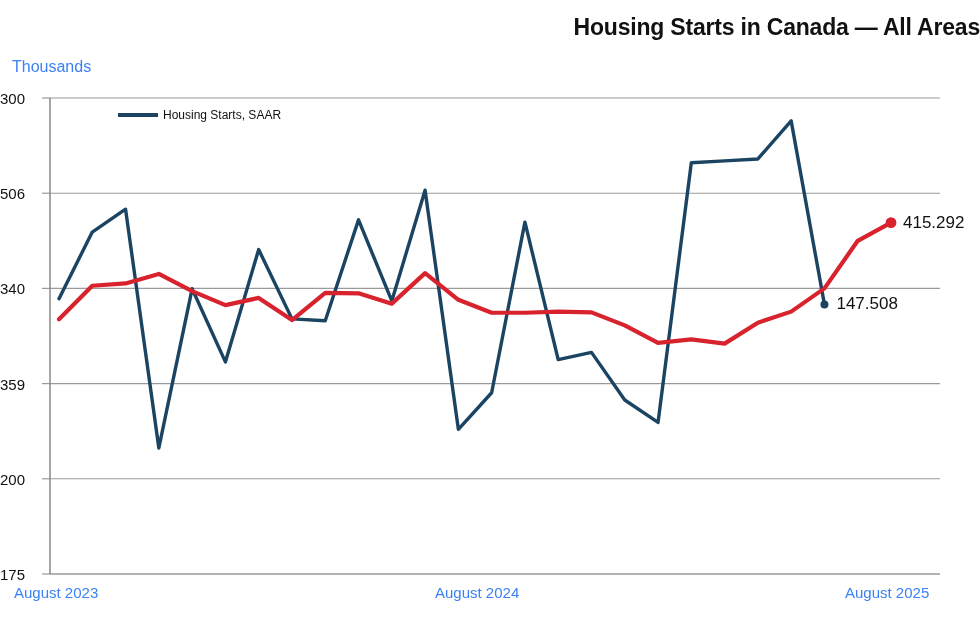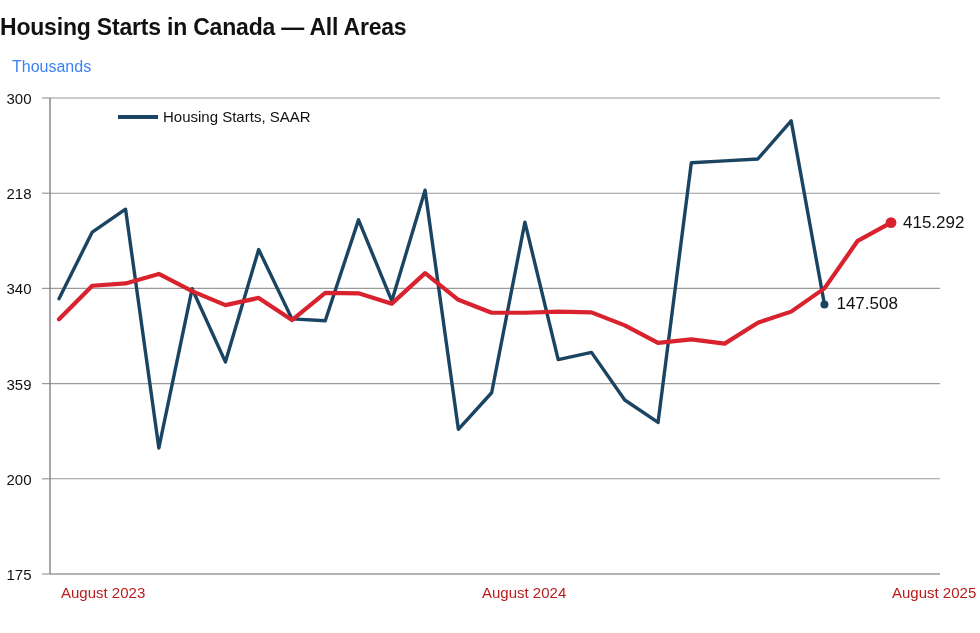--- a/index.html
+++ b/index.html
@@ -19,67 +19,66 @@
     position: absolute;
     inset: 0;
     width: 980px;
     height: 633px;
   }
   .chart-title {
     position: absolute;
     top: 14px;
     left: 0;
     width: 980px;
-    text-align: left;
+    text-align: right;
     font-size: 23px;
     font-weight: bold;
     letter-spacing: -0.2px;
     color: #111111;
   }
   .axis-unit-label {
     position: absolute;
     left: 12px;
     top: 58px;
     font-size: 16px;
     color: #3b82f6;
     white-space: nowrap;
   }
   .ytick-label {
     position: absolute;
     right: 0;
     transform: translateY(-50%);
     font-size: 15px;
     color: #111111;
-    text-align: center;
+    text-align: left;
     width: 100%;
     padding-right: 6px;
     box-sizing: border-box;
   }
   .ytick-wrap {
     position: absolute;
     left: 0;
     width: 44px;
     height: 0;
   }
   .xtick-label {
     position: absolute;
     top: 584px;
     font-size: 15px;
-    color: #b91c1c;
+    color: #3b82f6;
     white-space: nowrap;
-    margin-left: 47px;
   }
   .legend-row {
     position: absolute;
     top: 108px;
     left: 118px;
     display: flex;
     align-items: center;
     gap: 4px;
-    font-size: 15px;
+    font-size: 12px;
     color: #111111;
     white-space: nowrap;
   }
   .legend-item {
     display: flex;
     align-items: center;
   }
   .legend-swatch {
     display: inline-block;
     width: 40px;
@@ -111,21 +110,21 @@
       <div class="ytick-wrap" style="top: 478.8px;">
         <div class="ytick-label">200</div>
       </div>
       <div class="ytick-wrap" style="top: 383.6px;">
         <div class="ytick-label">359</div>
       </div>
       <div class="ytick-wrap" style="top: 288.4px;">
         <div class="ytick-label">340</div>
       </div>
       <div class="ytick-wrap" style="top: 193.2px;">
-        <div class="ytick-label">218</div>
+        <div class="ytick-label">506</div>
       </div>
       <div class="ytick-wrap" style="top: 98px;">
         <div class="ytick-label">300</div>
       </div>
     </div>
   <div id="xtick-layer">
       <div class="xtick-label" style="left: 14px;">August 2023</div>
       <div class="xtick-label" style="left: 435px;">August 2024</div>
       <div class="xtick-label" style="left: 845px;">August 2025</div>
     </div>

